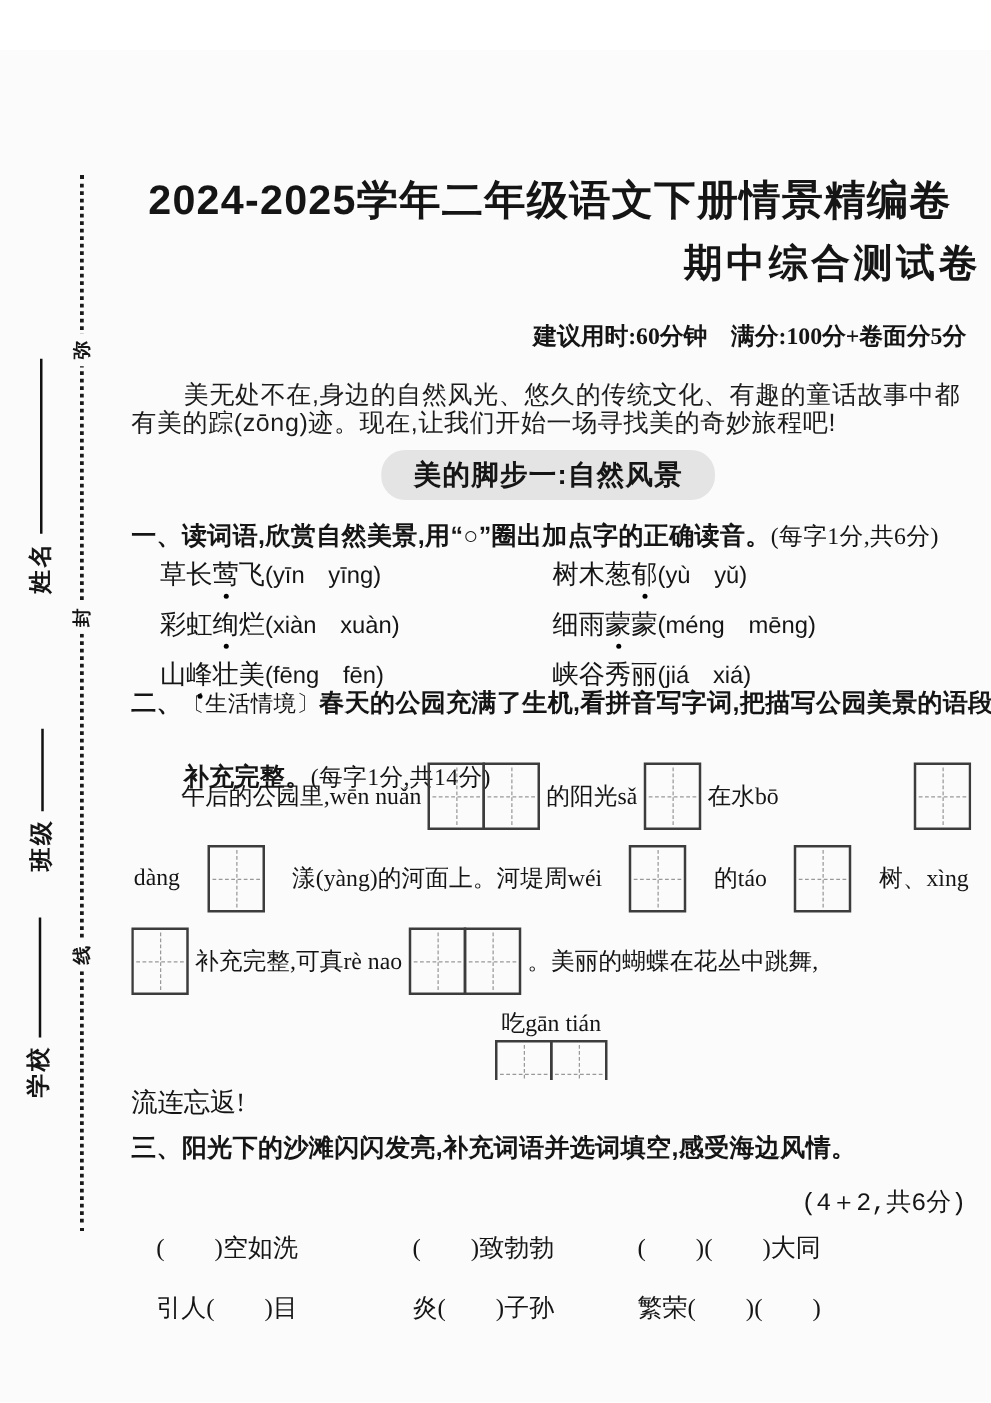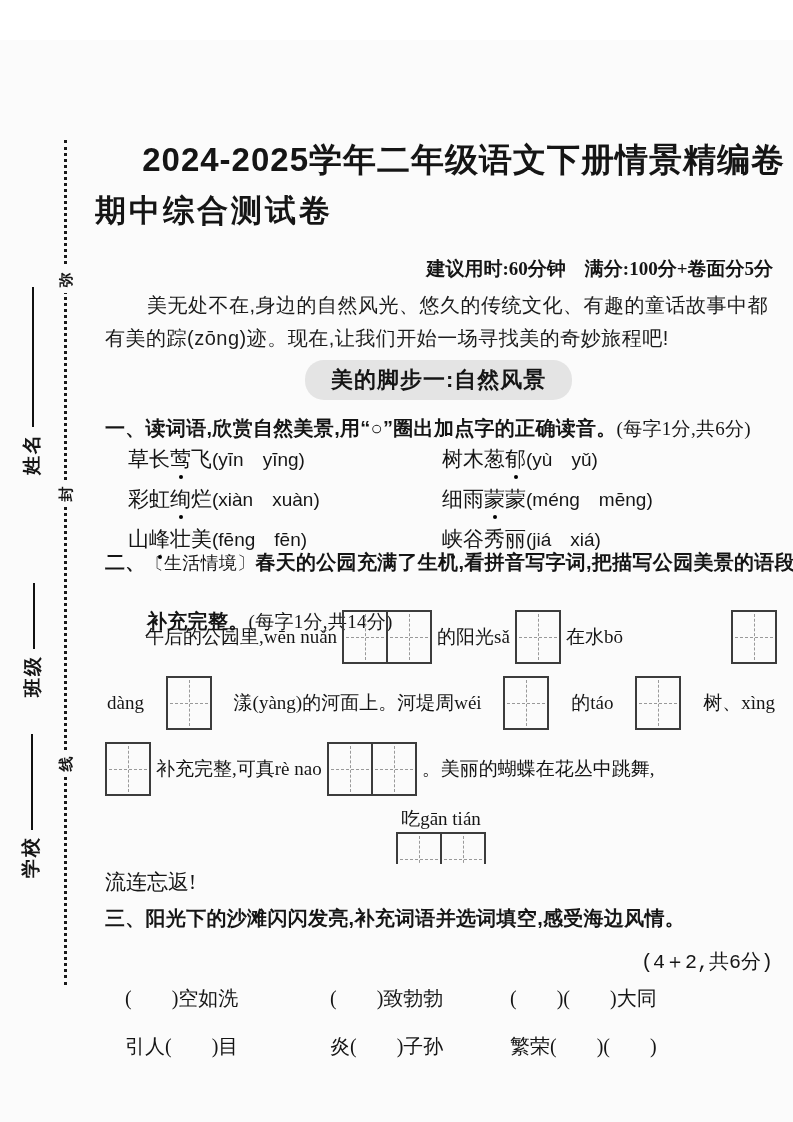--- a/index.html
+++ b/index.html
@@ -2,29 +2,29 @@
 <html><head>
 <meta charset="utf-8">
 <style>
   html,body { margin:0; padding:0; background:#ffffff; }
   .page { position:relative; width:793px; height:1122px; background:#ffffff;
           font-family:"Liberation Sans", sans-serif; color:#151515; overflow:hidden; }
   .sheet { position:absolute; left:0; right:0; top:40px; bottom:0; background:#fbfbfb; }
   .abs { position:absolute; }
 
   
-  .title1 { left:95px; top:138px; width:690px; text-align:right; font-size:33px;
+  .title1 { left:95px; top:138px; width:690px; text-align:center; font-size:33px;
             font-weight:900; letter-spacing:1px; }
-  .title2 { left:95px; top:190px; width:690px; text-align:left; font-size:31px;
+  .title2 { left:95px; top:190px; width:690px; text-align:right; font-size:31px;
             font-weight:900; letter-spacing:3px; }
   .info   { left:105px; top:256px; width:668px; text-align:right; font-size:19px;
             font-weight:bold; font-family:"Liberation Serif", serif; }
 
   
-  .intro1 { left:147px; top:292px; font-size:20px; color:#1c1c1c; letter-spacing:0.5px; }
+  .intro1 { left:147px; top:302px; font-size:20px; color:#1c1c1c; letter-spacing:0.5px; }
   .intro2 { left:105px; top:325px; font-size:20px; color:#1c1c1c; letter-spacing:0.5px; }
 
   
   .badge { left:305px; top:360px; background:#e4e4e4; border-radius:19px;
            padding:5px 26px; font-size:22px; font-weight:bold; letter-spacing:1px; }
 
   
   .qhead { font-size:20px; font-weight:bold; letter-spacing:0.3px; white-space:nowrap; }
   .score { font-weight:normal; font-family:"Liberation Serif", serif; font-size:19px; }
   .tag   { font-weight:normal; font-family:"Liberation Serif", serif; font-size:18px; }

